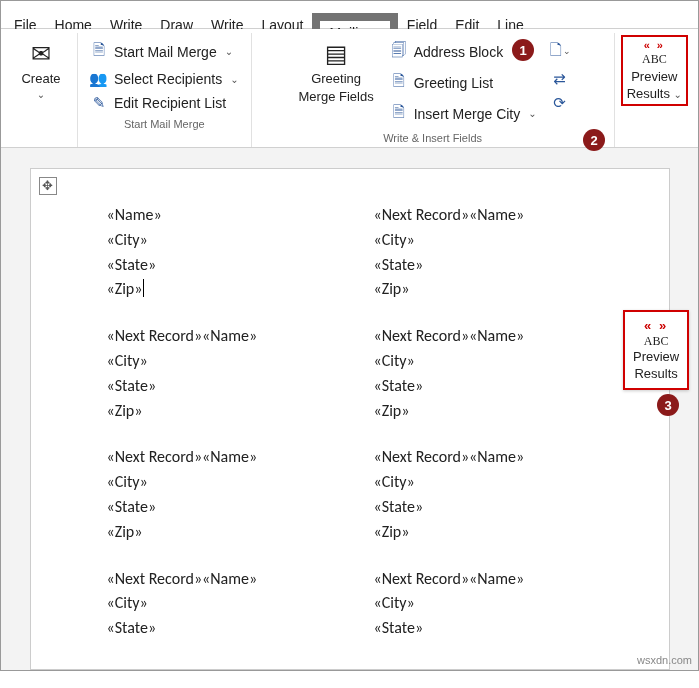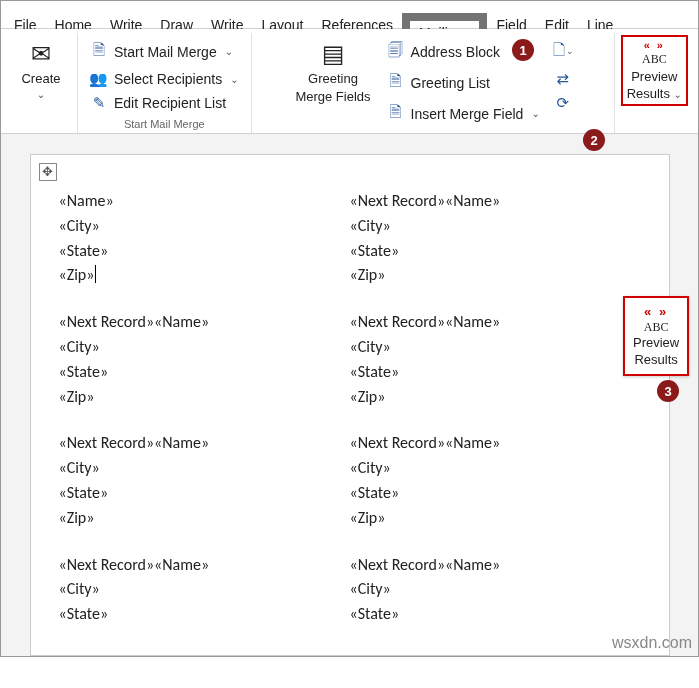--- a/index.html
+++ b/index.html
@@ -130,20 +130,21 @@
     border: 1px solid #888;
     background: #fff;
     font-size: 13px;
     line-height: 16px;
     text-align: center;
     color: #555;
   }
   .labels {
     display: flex;
     flex-wrap: wrap;
+    margin-left: 48px;
   }
   .cell {
     width: 50%;
     padding: 4px 0 18px 0;
     font-family: Calibri, Arial, sans-serif;
     font-size: 16px;
     line-height: 1.55;
   }
   .cursor::after {
     content: "";
@@ -164,35 +165,34 @@
     font-size: 13px;
     line-height: 1.25;
     z-index: 40;
     box-shadow: 0 1px 3px rgba(0,0,0,0.2);
   }
   .popup .arr { color:#c00; letter-spacing:2px; font-weight:bold; }
   .popup .abc { font-family: Georgia, serif; font-size:12px; }
   .watermark {
     position: absolute;
     right: 6px; bottom: 4px;
-    font-size: 16px;
+    font-size: 11px;
     color: #888;
   }
 </style>
 </head>
 <body>
 
 <div class="tabs">
   <div class="tab">File</div>
   <div class="tab">Home</div>
   <div class="tab">Write</div>
   <div class="tab">Draw</div>
   <div class="tab">Write</div>
   <div class="tab">Layout</div>
-  <div class="tab">References</div>
   <div class="tab active">Mailings</div>
   <div class="tab">Field</div>
   <div class="tab">Edit</div>
   <div class="tab">Line</div>
 </div>
 
 <div class="ribbon">
 
   <div class="group">
     <div class="group-body">
@@ -238,30 +238,31 @@
         <div class="hbtn">
           <span class="ic">🗐</span>
           <span>Address Block</span>
         </div>
         <div class="hbtn">
           <span class="ic">🗎</span>
           <span>Greeting List</span>
         </div>
         <div class="hbtn">
           <span class="ic">🗎</span>
-          <span>Insert Merge Field</span>
+          <span>Insert Merge City</span>
           <span class="chev">⌄</span>
         </div>
       </div>
       <div class="mini-col">
         <span class="mini">🗋<span class="chev">⌄</span></span>
         <span class="mini">⇄</span>
         <span class="mini">⟳</span>
       </div>
     </div>
+    <div class="group-label">Write &amp; Insert Fields</div>
   </div>
 
   <div class="group" style="border-right:none;">
     <div class="group-body">
       <div class="vbtn highlight-box" style="min-width:66px;">
         <span style="color:#c00;letter-spacing:2px;font-weight:bold;font-size:11px;">« »</span>
         <span style="font-family:Georgia,serif;font-size:12px;">ABC</span>
         <span class="lbl">Preview</span>
         <span class="lbl"><span>Results</span> <span class="chev">⌄</span></span>
       </div>

